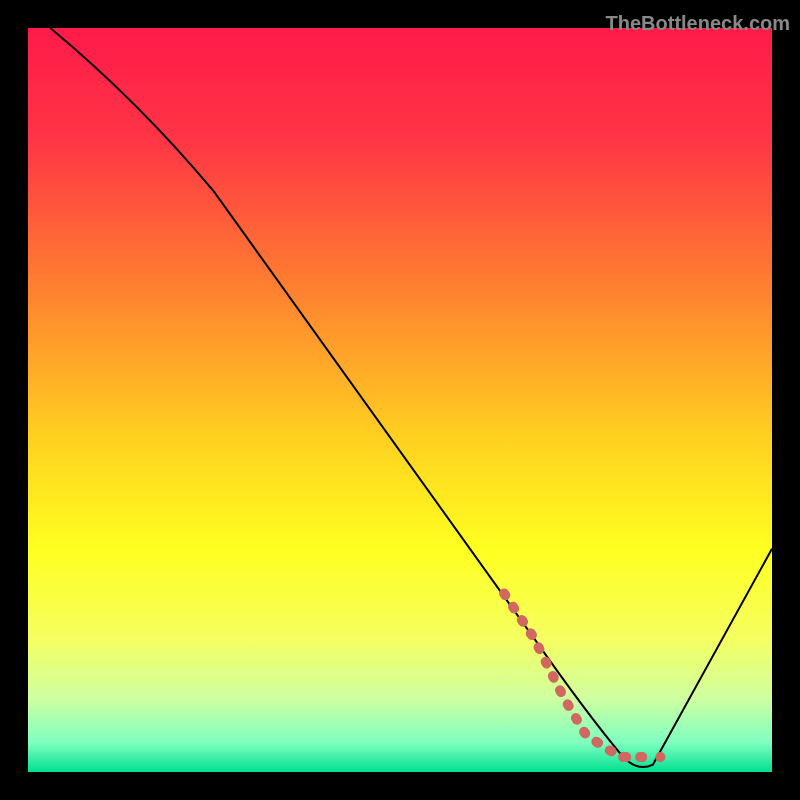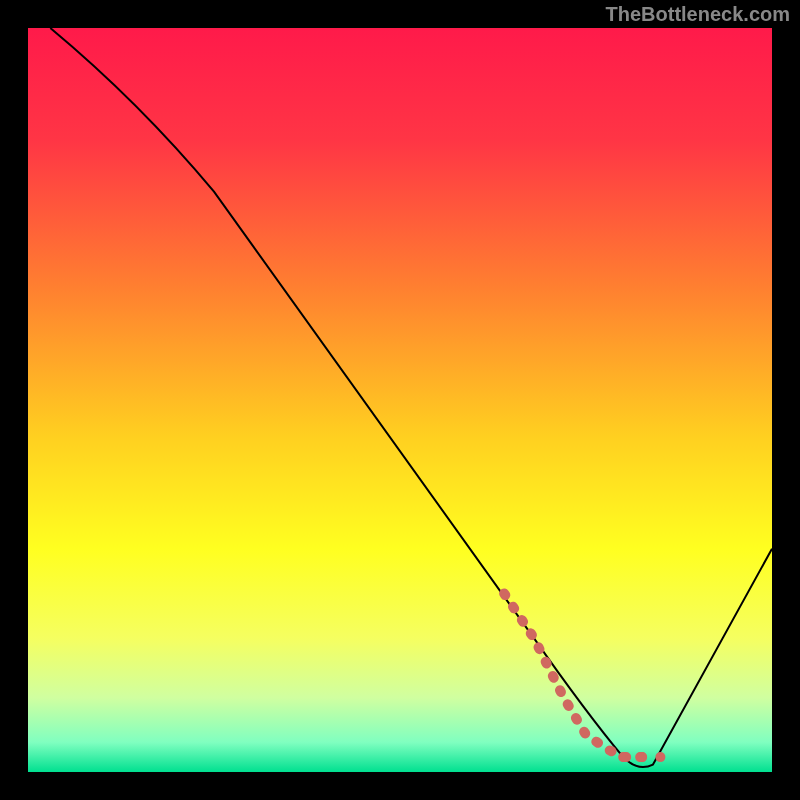--- a/index.html
+++ b/index.html
@@ -13,21 +13,21 @@
   }
   .chart-container {
     position: absolute;
     top: 0;
     left: 0;
     width: 800px;
     height: 800px;
   }
   .watermark {
     position: absolute;
-    top: 3px;
+    top: 12px;
     right: 10px;
     color: #888;
     font-size: 20px;
     font-weight: bold;
     z-index: 10;
   }
 </style>
 </head>
 <body>
 

